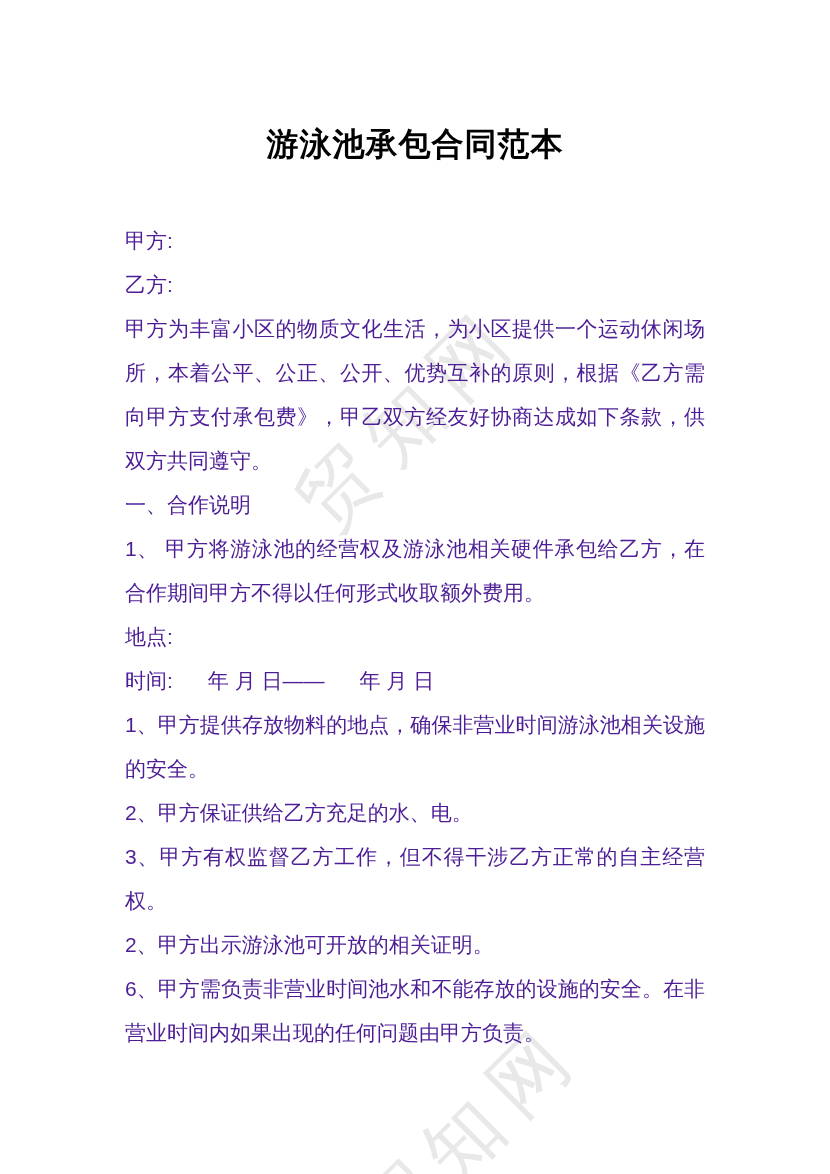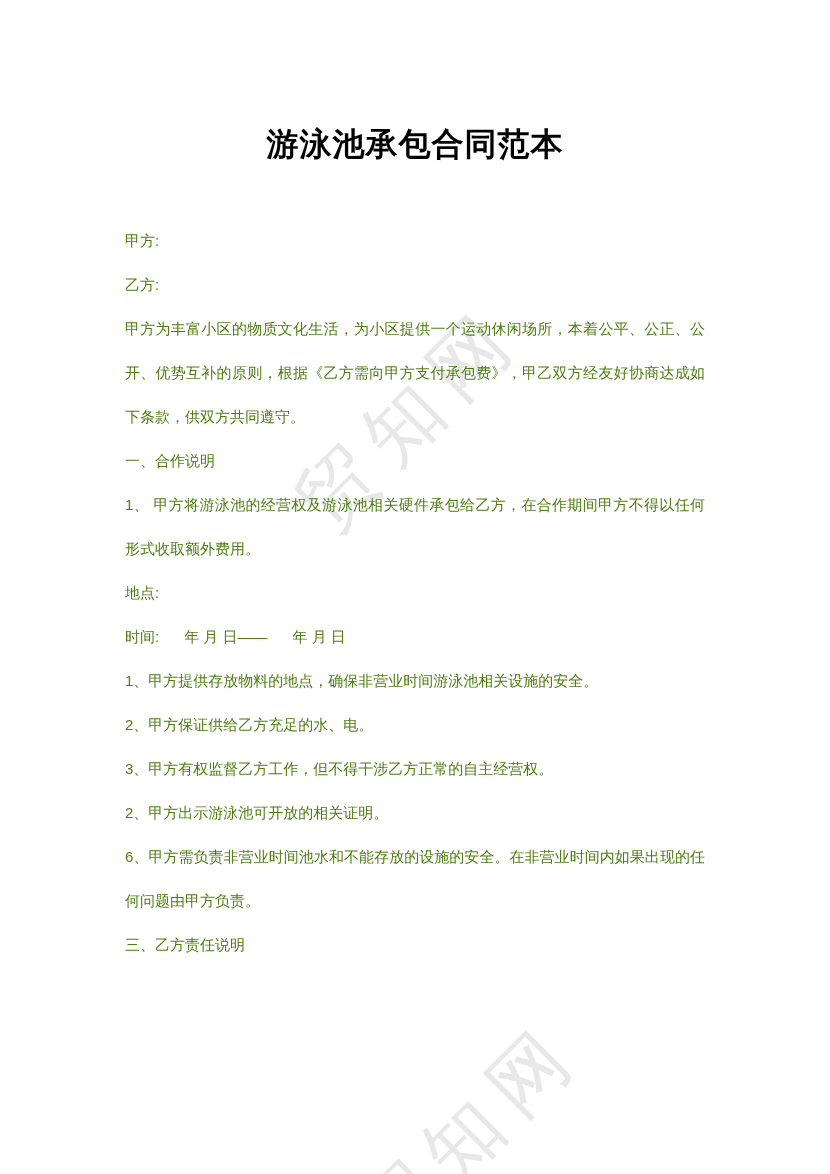--- a/index.html
+++ b/index.html
@@ -27,24 +27,24 @@
     margin-bottom: 52px;
     text-align: center;
     font-size: 32px;
     font-weight: 700;
     color: #000000;
     font-family: "Liberation Sans", sans-serif;
     letter-spacing: 1px;
   }
   .doc-body {
     margin: 0 125px;
-    font-size: 15px;
+    font-size: 21px;
     line-height: 44px;
     text-align: justify;
-    color: #4d7c0f;
+    color: #4c1d95;
   }
   .para {
     margin: 0;
     white-space: pre-wrap;
   }
   .watermark {
     position: absolute;
     font-size: 76px;
     letter-spacing: 16px;
     color: rgba(110, 110, 110, 0.16);
@@ -87,18 +87,17 @@
       <p class="para">甲方为丰富小区的物质文化生活，为小区提供一个运动休闲场所，本着公平、公正、公开、优势互补的原则，根据《乙方需向甲方支付承包费》，甲乙双方经友好协商达成如下条款，供双方共同遵守。</p>
       <p class="para">一、合作说明</p>
       <p class="para">1、 甲方将游泳池的经营权及游泳池相关硬件承包给乙方，在合作期间甲方不得以任何形式收取额外费用。</p>
       <p class="para">地点:</p>
       <p class="para">时间:      年 月 日——      年 月 日</p>
       <p class="para">1、甲方提供存放物料的地点，确保非营业时间游泳池相关设施的安全。</p>
       <p class="para">2、甲方保证供给乙方充足的水、电。</p>
       <p class="para">3、甲方有权监督乙方工作，但不得干涉乙方正常的自主经营权。</p>
       <p class="para">2、甲方出示游泳池可开放的相关证明。</p>
       <p class="para">6、甲方需负责非营业时间池水和不能存放的设施的安全。在非营业时间内如果出现的任何问题由甲方负责。</p>
-      <p class="para">三、乙方责任说明</p>
     </div>
 
   </div>
 
 </div>
 
 </body></html>

